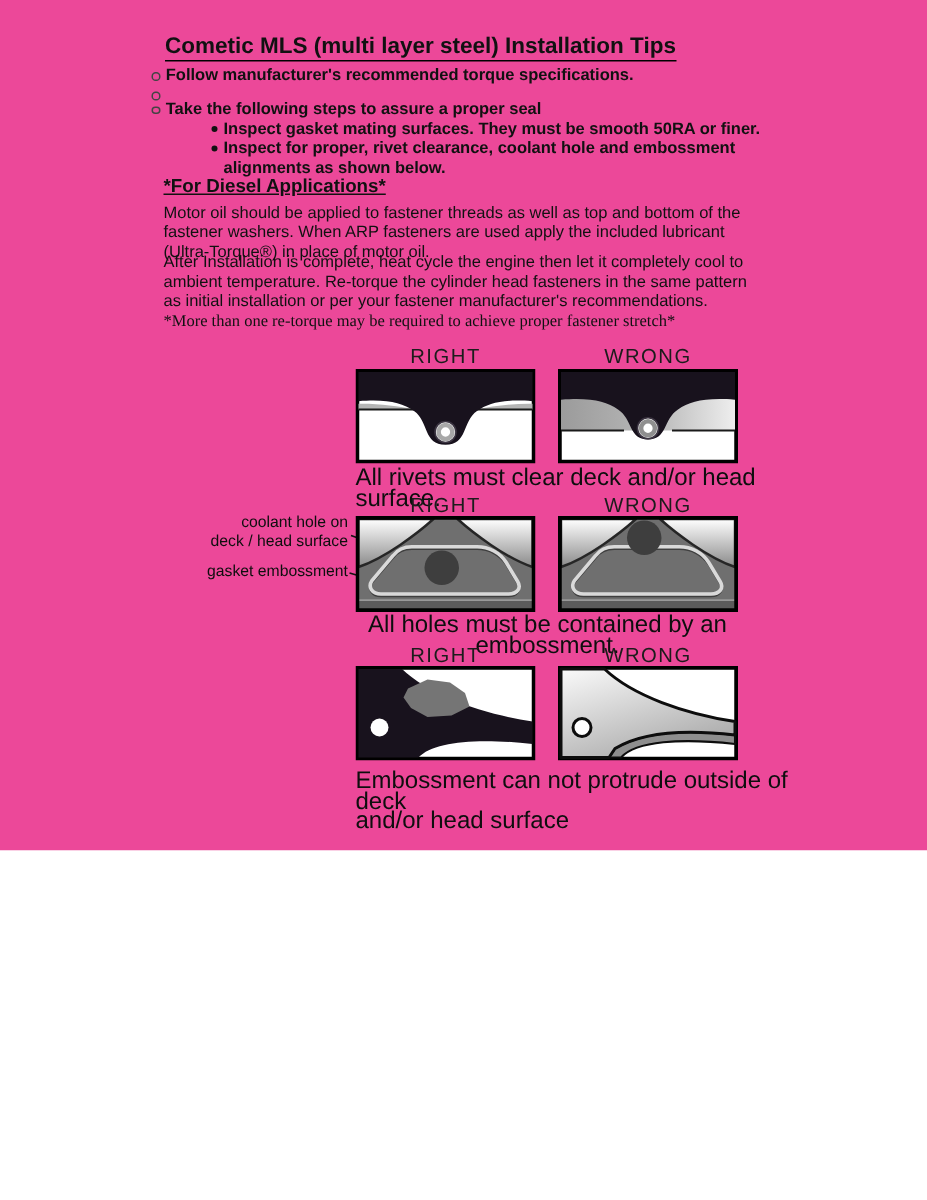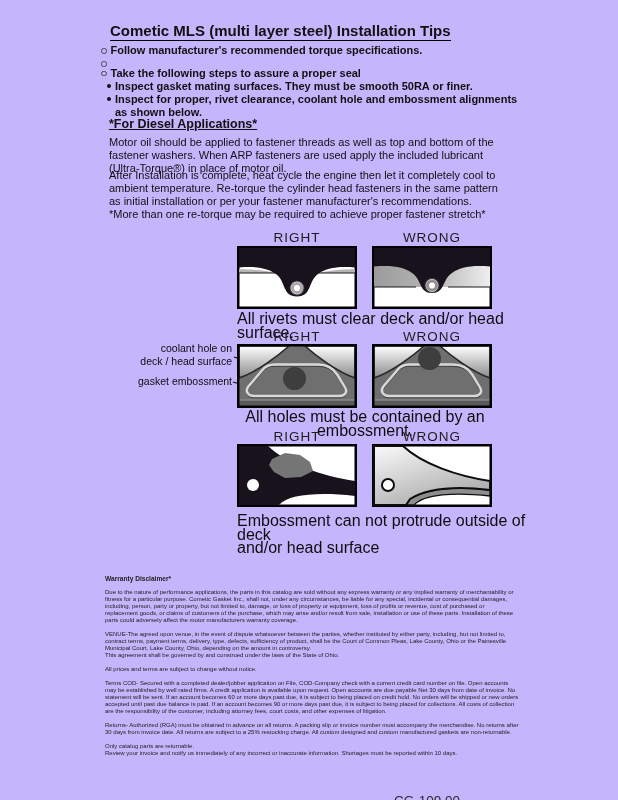--- a/index.html
+++ b/index.html
@@ -1,32 +1,32 @@
 <!DOCTYPE html>
 <html><head>
 <meta charset="utf-8">
 <style>
   html,body{margin:0;padding:0;background:#ffffff;}
   .page{
-    position:relative;width:618px;height:800px;background:#c4b5fd;overflow:hidden;
+    position:relative;width:618px;height:567px;background:#ec4899;overflow:hidden;
     font-family:"Liberation Sans","DejaVu Sans",sans-serif;color:#111;
   }
   .abs{position:absolute;}
   .page-title{
     left:110px;top:22px;font-size:15px;font-weight:bold;
   }
   .page-title span{display:inline-block;border-bottom:1.8px solid #000;padding-bottom:1px;}
   .bullets{left:101px;top:44px;width:420px;font-size:11px;line-height:13px;}
   .b-row{display:flex;align-items:flex-start;font-weight:bold;}
   .b-dot{flex:0 0 auto;width:3.5px;height:3.5px;border:1px solid #444;border-radius:50%;margin:4px 4px 0 0;}
-  .b-sub{margin-left:6px;}
+  .b-sub{margin-left:40px;}
   .b-filled{flex:0 0 auto;width:4px;height:4px;background:#111;border-radius:50%;margin:4px 4px 0 0;}
   .diesel-head{left:109px;top:117px;font-size:12.5px;font-weight:bold;text-decoration:underline;}
   .para{left:109px;width:402px;font-size:11px;line-height:13px;}
-  .p1{top:136px;}.p2{top:169px;}.p3{top:208px;}
+  .p1{top:136px;}.p2{top:169px;}.p3{top:208px;font-family:Liberation Serif, serif;}
   .rw-label{width:120px;text-align:center;font-size:13.5px;letter-spacing:1px;color:#1c1c1c;}
   .panel{width:120px;height:63px;}
   .panel svg{display:block;width:100%;height:100%;}
   .panel2{height:64px;}
   .caption{font-size:16px;line-height:13.5px;color:#0e0e0e;}
   .preline{white-space:pre-line;}
   .side-label{font-size:10.5px;line-height:12.5px;text-align:right;color:#0e0e0e;}
   .legal{left:105px;top:575px;width:414px;font-size:6px;line-height:7px;color:#222;}
   .legal h4{margin:0 0 7px 0;font-size:6.6px;}
   .legal p{margin:0 0 7px 0;}

